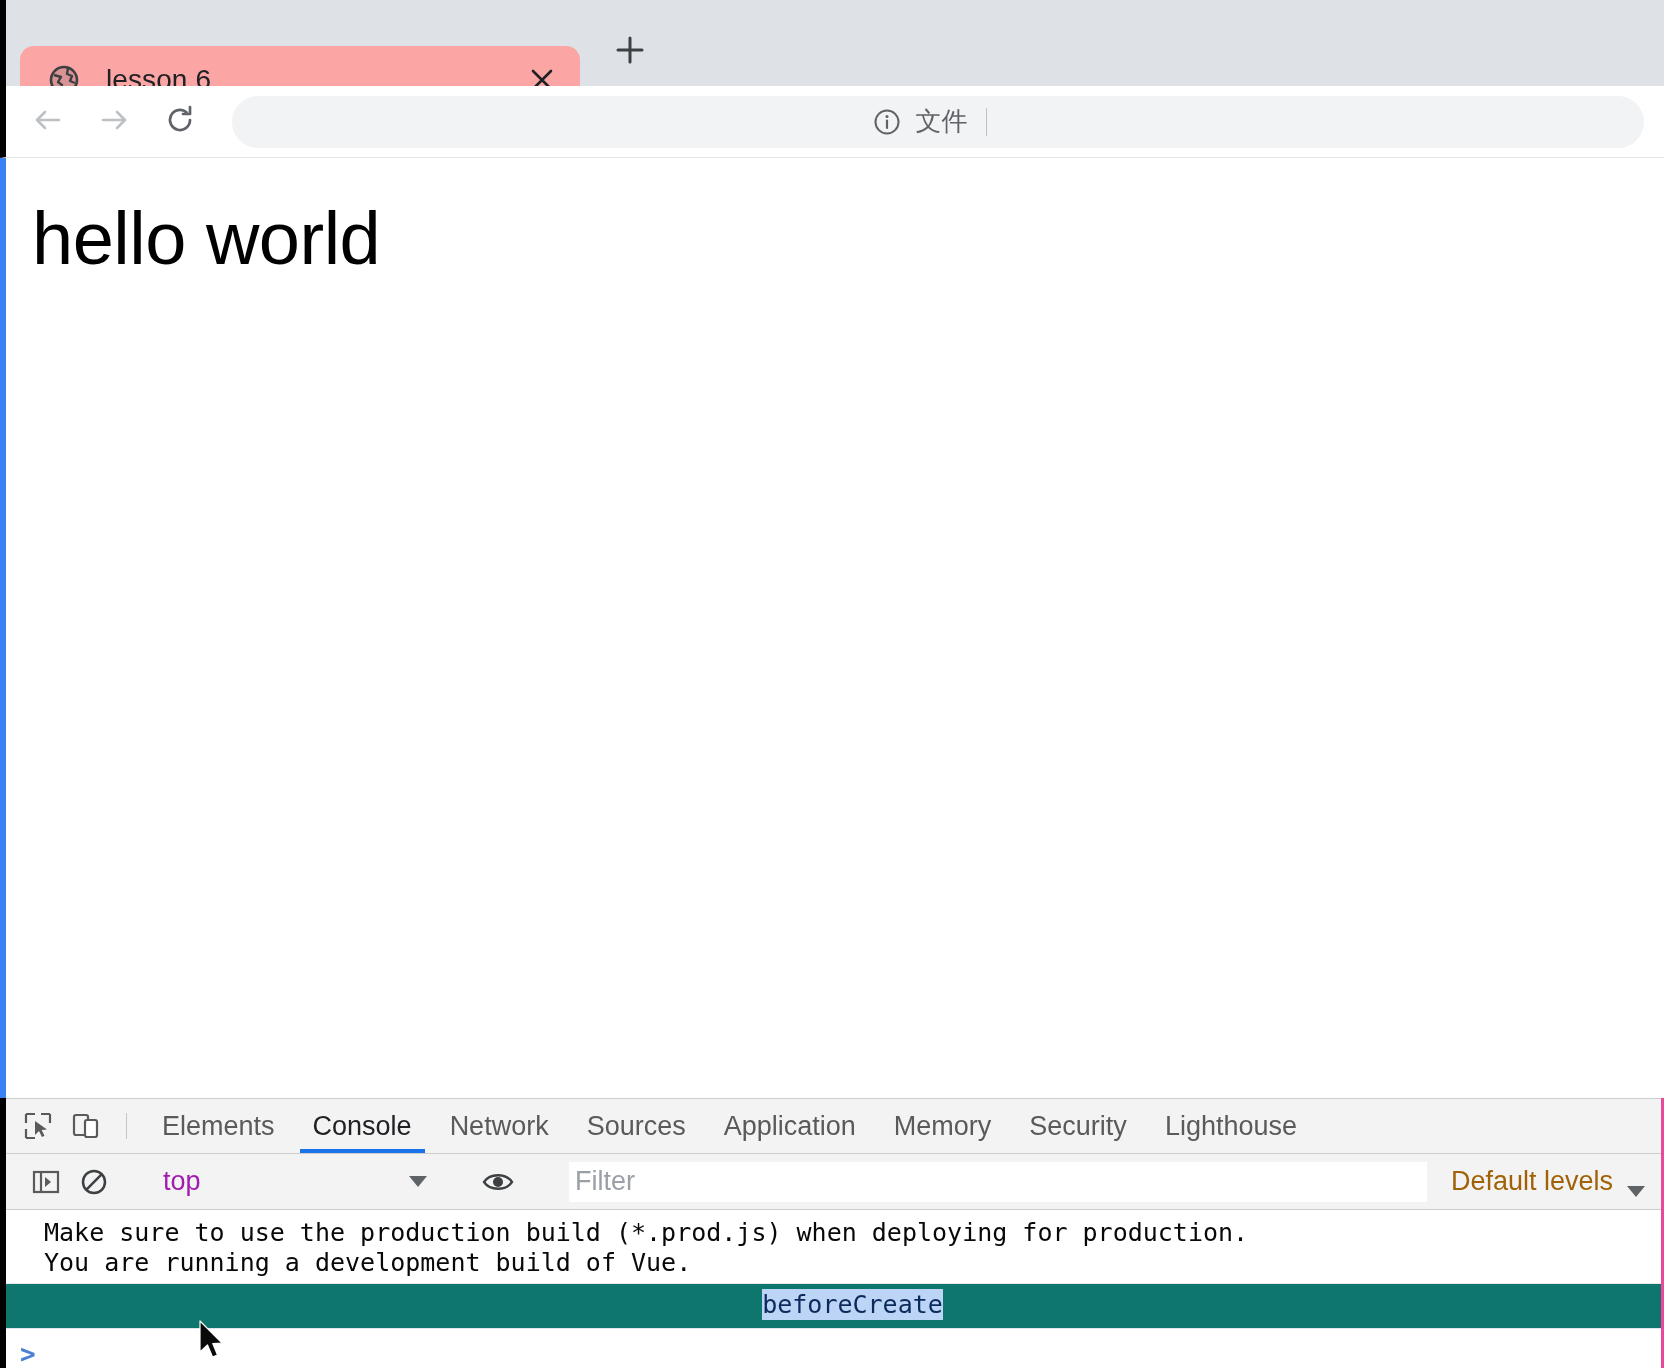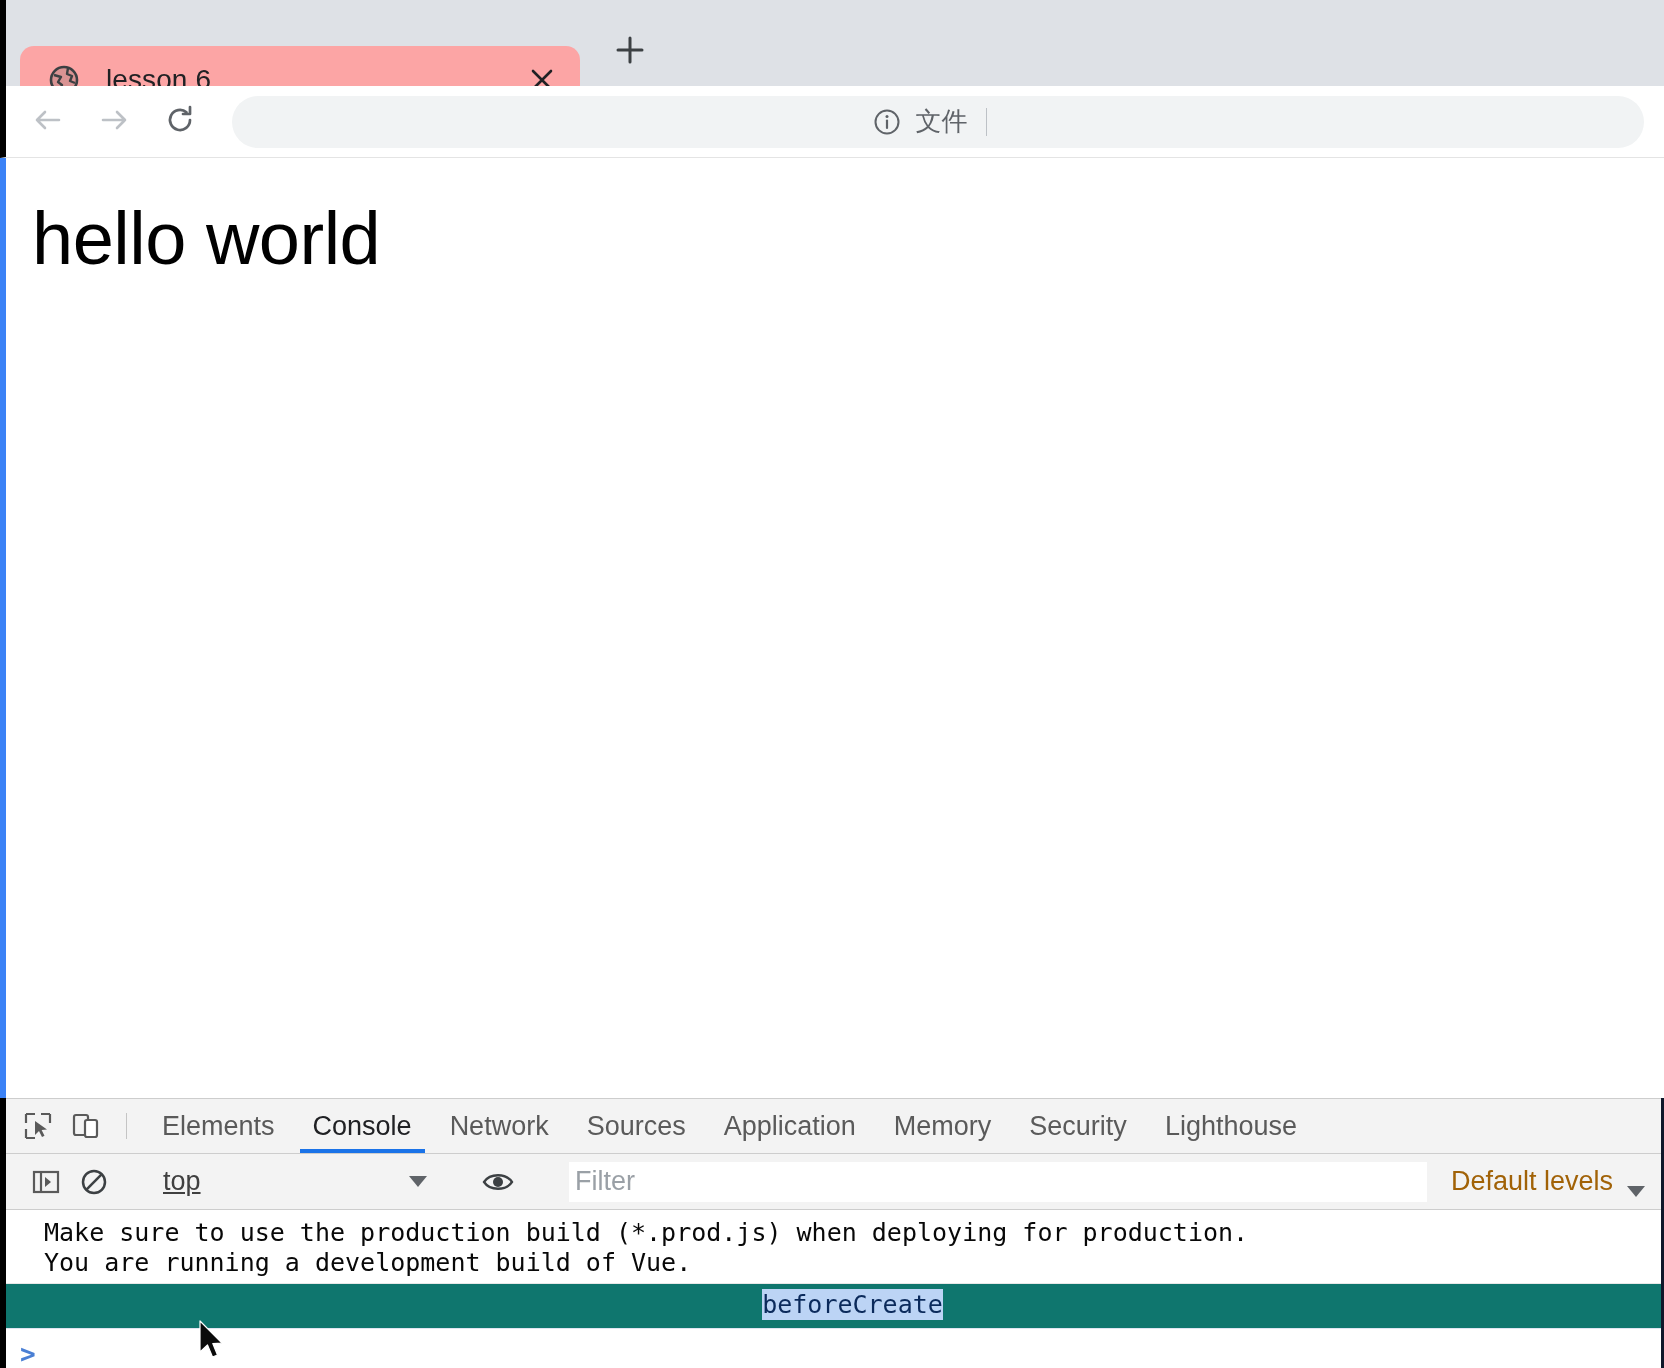--- a/index.html
+++ b/index.html
@@ -156,21 +156,21 @@
     color: #000;
     letter-spacing: -.5px;
     line-height: 1.05;
   }
 
   
   .devtools {
     position: relative;
     background: #ffffff;
     border-left: 6px solid #000;
-    border-right: 3px solid #0f172a;
+    border-right: 3px solid #ec4899;
     box-sizing: border-box;
     height: 270px;
   }
   .dt-tabbar {
     height: 56px;
     background: #f3f3f3;
     border-top: 1px solid #cdcdcd;
     border-bottom: 1px solid #cdcdcd;
     display: flex;
     align-items: stretch;
@@ -224,23 +224,22 @@
   }
   .ctx-select {
     display: flex;
     align-items: center;
     min-width: 290px;
     padding-left: 12px;
     box-sizing: border-box;
   }
   .ctx-label {
     font-size: 27px;
-    color: #404040;
+    color: #a21caf;
     flex: 1 1 auto;
-    text-decoration: underline;
   }
   .caret {
     width: 0; height: 0;
     border-left: 9px solid transparent;
     border-right: 9px solid transparent;
     border-top: 11px solid #5f6368;
     margin-right: 14px;
   }
   .filter-input {
     flex: 1 1 auto;

